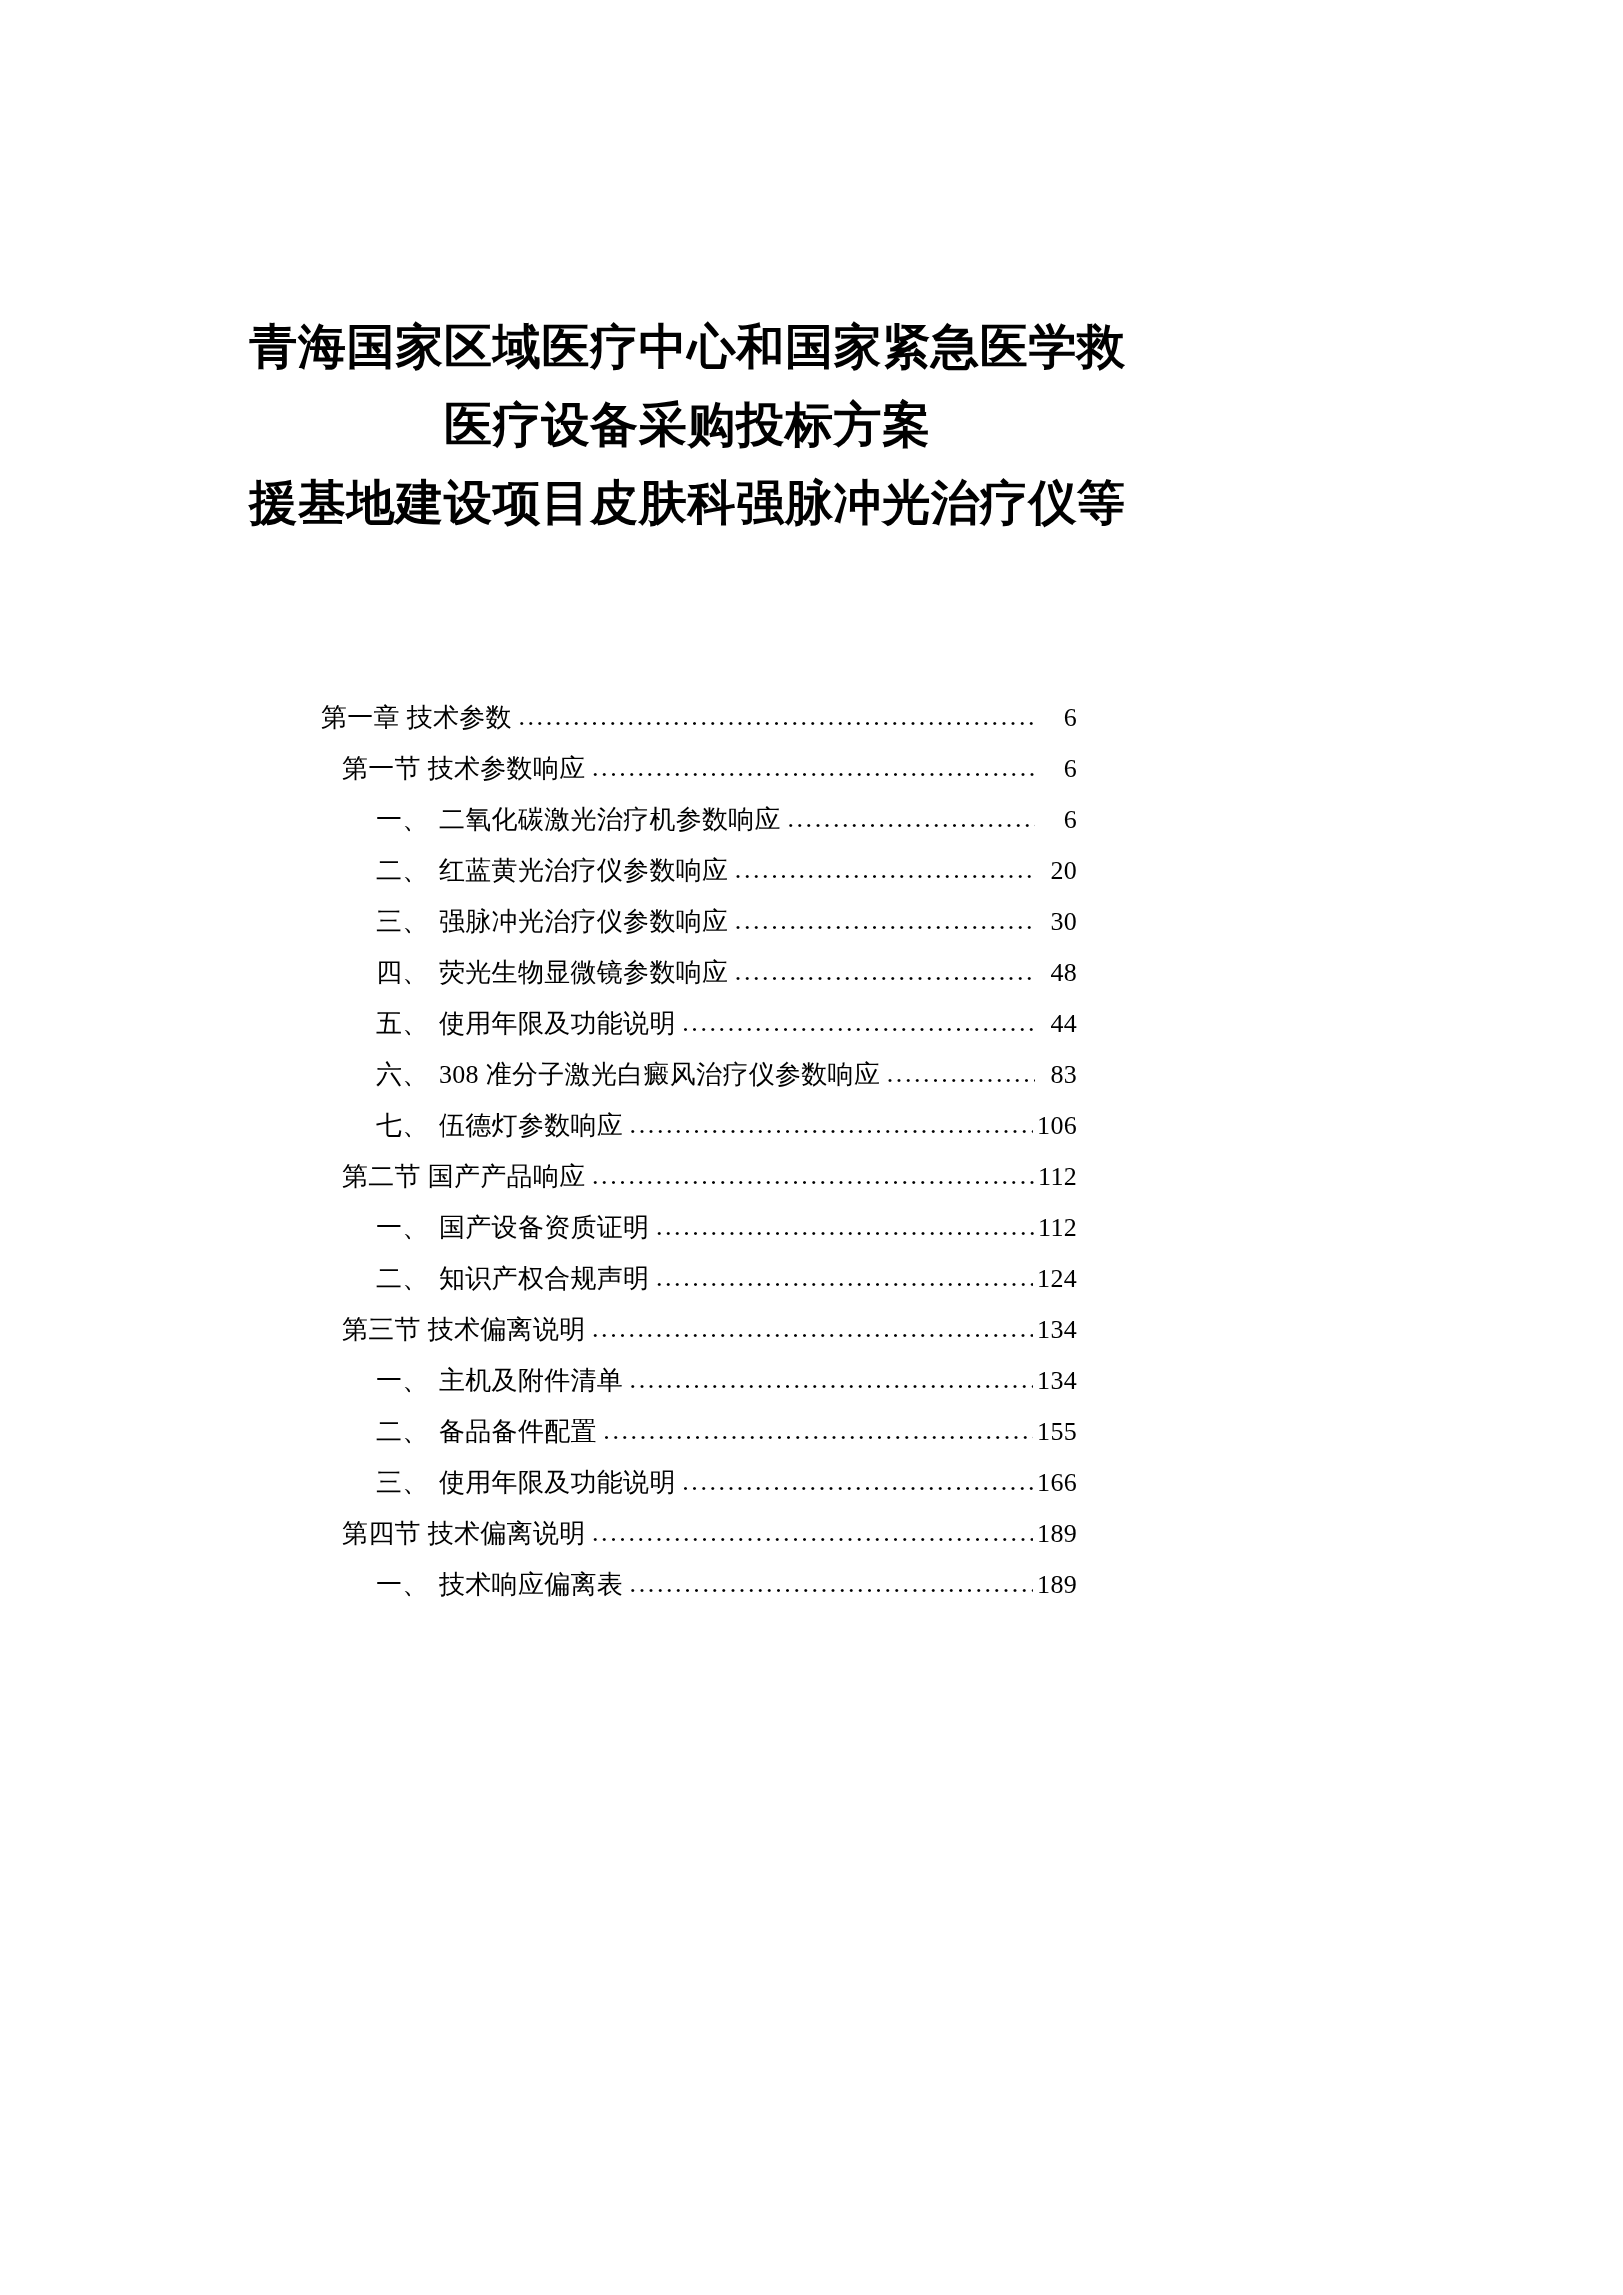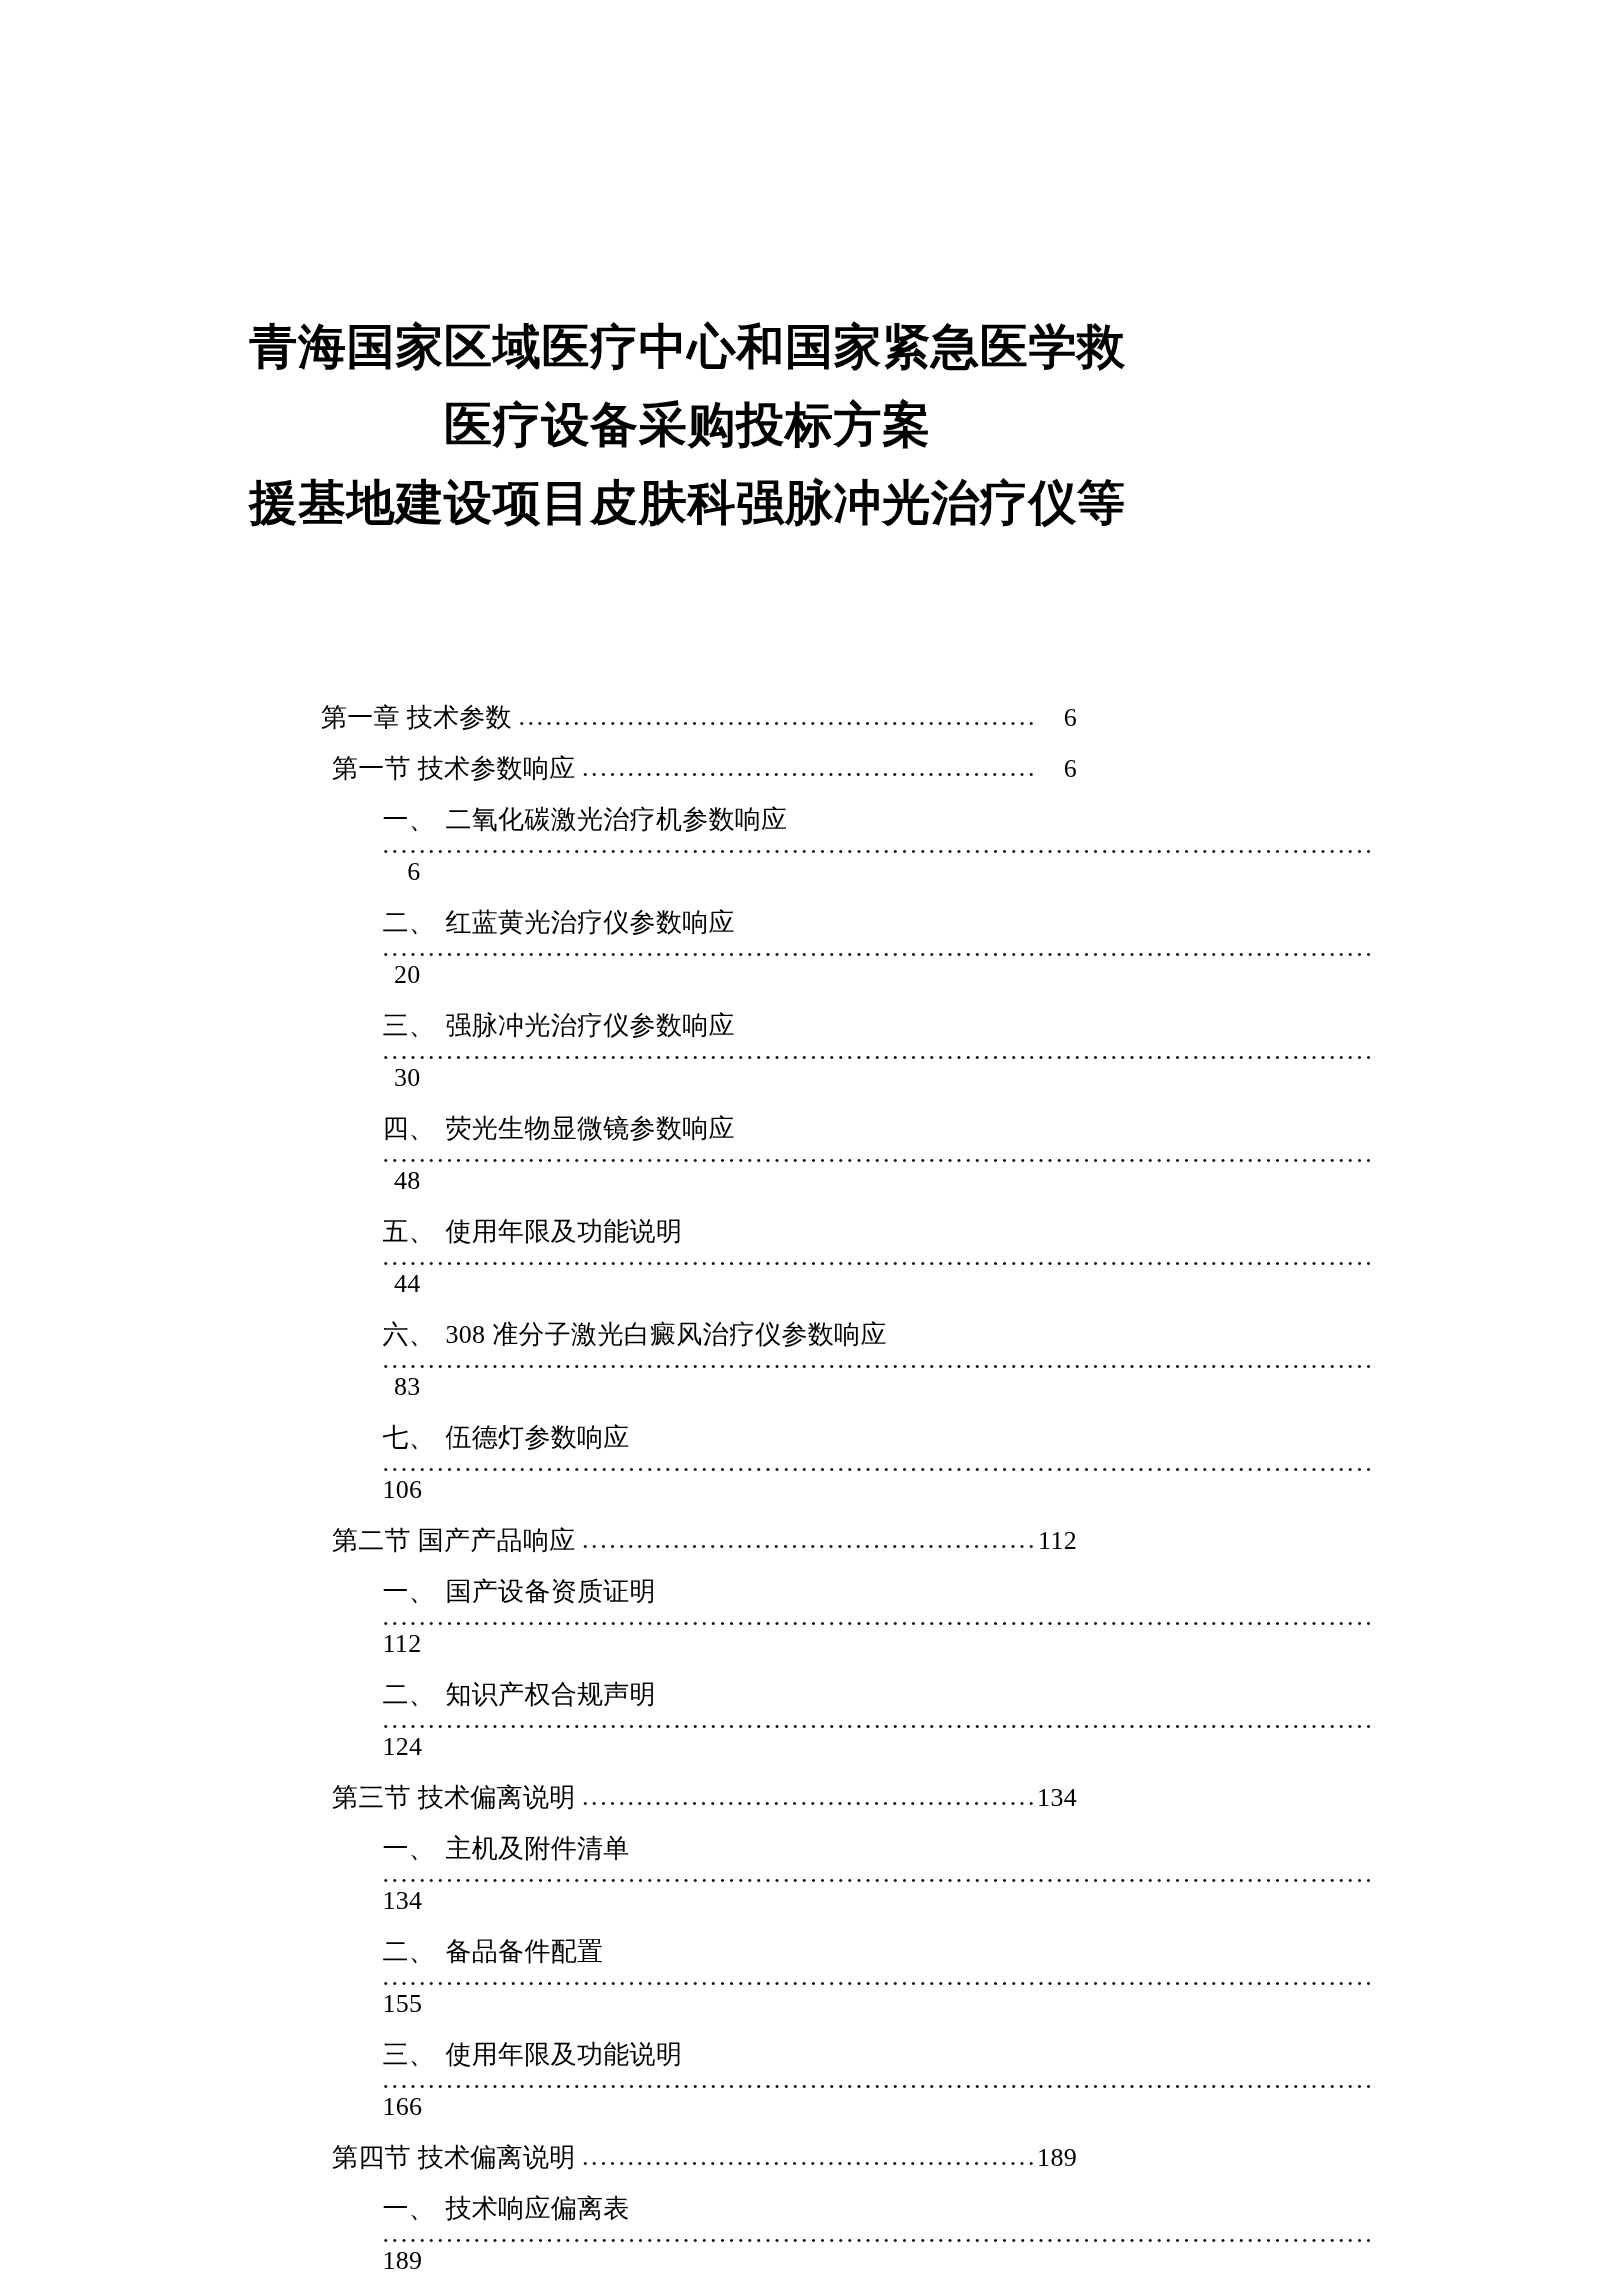--- a/index.html
+++ b/index.html
@@ -65,22 +65,22 @@
     white-space: nowrap;
   }
   .toc-row .page-num {
     flex: 0 0 auto;
     min-width: 38px;
     text-align: right;
     letter-spacing: 0.3px;
   }
   
   .lvl-1 { margin-left: 13px; }
-  .lvl-2 { margin-left: 24px; }
-  .lvl-3 { margin-left: 68px; flex-direction: column; }
+  .lvl-2 { margin-left: 34px; }
+  .lvl-3 { margin-left: 68px; }
 
   .lvl-3 .label .num {
     display: inline-block;
     min-width: 63px;
   }
 </style>
 </head>
 <body>
 
 <div class="page">

